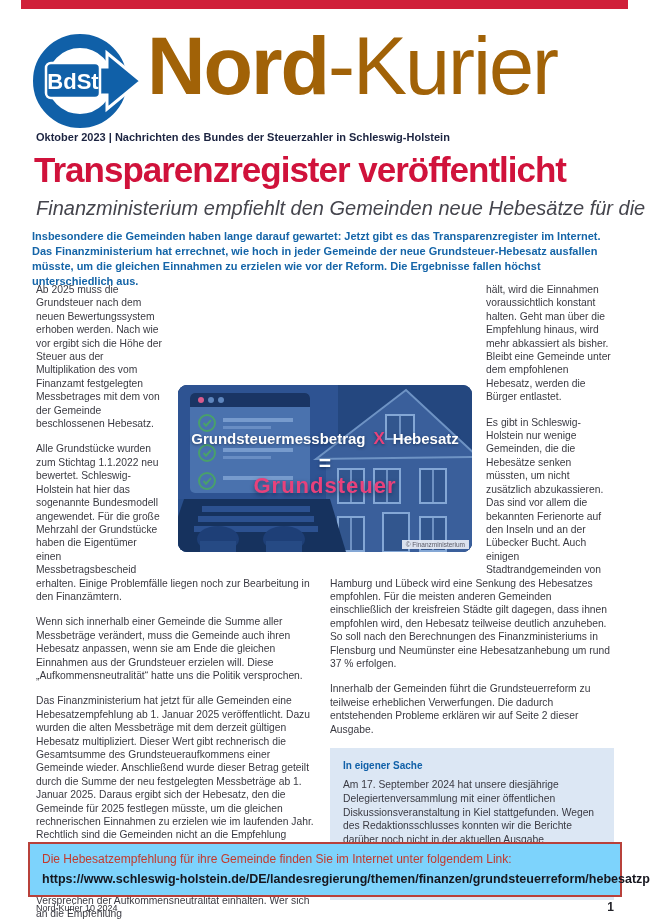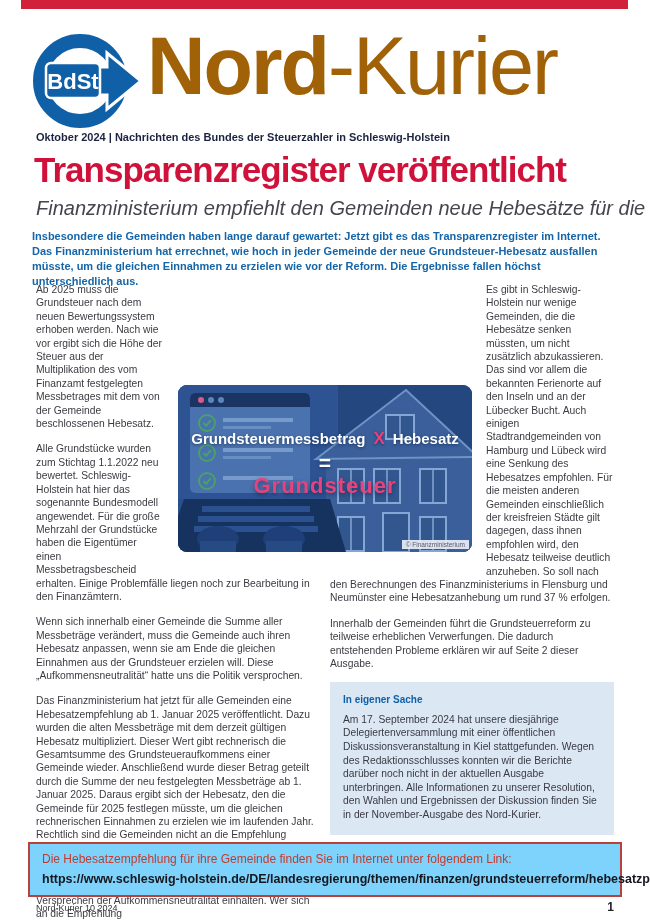--- a/index.html
+++ b/index.html
@@ -79,38 +79,39 @@
 
   <div class="logo">
     <svg viewBox="0 0 113 99" width="113" height="99">
       <circle cx="47" cy="50" r="40" fill="none" stroke="#1060a8" stroke-width="14"></circle>
       <path d="M20 36 H74 V22 L108 50 L74 78 V64 H20 Z" fill="#1060a8" stroke="#ffffff" stroke-width="3"></path>
       <rect x="13" y="32" width="54" height="35" rx="5" fill="#1060a8" stroke="#ffffff" stroke-width="2.5"></rect>
       <text x="40" y="58" text-anchor="middle" font-family="Liberation Sans, sans-serif" font-size="22" font-weight="bold" fill="#ffffff">BdSt</text>
     </svg>
   </div>
   <div class="masthead-title"><span class="bold">Nord</span><span class="light">-Kurier</span></div>
-  <div class="dateline">Oktober 2024 | Nachrichten des Bundes der Steuerzahler in Schleswig-Holstein</div>
+  <div class="dateline">Oktober 2023 | Nachrichten des Bundes der Steuerzahler in Schleswig-Holstein</div>
 
   <h1 class="headline">Transparenzregister veröffentlicht</h1>
   <h2 class="subheadline">Finanzministerium empfiehlt den Gemeinden neue Hebesätze für die Grundsteuer</h2>
   <p class="intro">Insbesondere die Gemeinden haben lange darauf gewartet: Jetzt gibt es das Transparenzregister im Internet. Das Finanzministerium hat errechnet, wie hoch in jeder Gemeinde der neue Grundsteuer-Hebesatz ausfallen müsste, um die gleichen Einnahmen zu erzielen wie vor der Reform. Die Ergebnisse fallen höchst unterschiedlich aus.</p>
 
   <div class="article">
     <div class="cols">
       <div class="col">
         <div class="spacer-r"></div>
         <p>Ab 2025 muss die Grundsteuer nach dem neuen Bewertungssystem erhoben werden. Nach wie vor ergibt sich die Höhe der Steuer aus der Multiplikation des vom Finanzamt festgelegten Messbetrages mit dem von der Gemeinde beschlossenen Hebesatz.</p>
         <p>Alle Grundstücke wurden zum Stichtag 1.1.2022 neu bewertet. Schleswig-Holstein hat hier das sogenannte Bundesmodell angewendet. Für die große Mehrzahl der Grundstücke haben die Eigentümer einen Messbetragsbescheid erhalten. Einige Problemfälle liegen noch zur Bearbeitung in den Finanzämtern.</p>
         <p>Wenn sich innerhalb einer Gemeinde die Summe aller Messbeträge verändert, muss die Gemeinde auch ihren Hebesatz anpassen, wenn sie am Ende die gleichen Einnahmen aus der Grundsteuer erzielen will. Diese „Aufkommensneutralität“ hatte uns die Politik versprochen.</p>
         <p>Das Finanzministerium hat jetzt für alle Gemeinden eine Hebesatzempfehlung ab 1. Januar 2025 veröffentlicht. Dazu wurden die alten Messbeträge mit dem derzeit gültigen Hebesatz multipliziert. Dieser Wert gibt rechnerisch die Gesamtsumme des Grundsteueraufkommens einer Gemeinde wieder. Anschließend wurde dieser Betrag geteilt durch die Summe der neu festgelegten Messbeträge ab 1. Januar 2025. Daraus ergibt sich der Hebesatz, den die Gemeinde für 2025 festlegen müsste, um die gleichen rechnerischen Einnahmen zu erzielen wie im laufenden Jahr. Rechtlich sind die Gemeinden nicht an die Empfehlung gebunden, sie können ihren Hebesatz frei festlegen.</p>
         <p>Für die Bürger ist das Transparenzregister wichtig: Sie können überprüfen, ob die Gemeindepolitiker tatsächlich ihr Versprechen der Aufkommensneutralität einhalten. Wer sich an die Empfehlung</p>
       </div>
       <div class="col">
         <div class="spacer-l"></div>
+        <p>hält, wird die Einnahmen voraussichtlich konstant halten. Geht man über die Empfehlung hinaus, wird mehr abkassiert als bisher. Bleibt eine Gemeinde unter dem empfohlenen Hebesatz, werden die Bürger entlastet.</p>
         <p>Es gibt in Schleswig-Holstein nur wenige Gemeinden, die die Hebesätze senken müssten, um nicht zusätzlich abzukassieren. Das sind vor allem die bekannten Ferienorte auf den Inseln und an der Lübecker Bucht. Auch einigen Stadtrandgemeinden von Hamburg und Lübeck wird eine Senkung des Hebesatzes empfohlen. Für die meisten anderen Gemeinden einschließlich der kreisfreien Städte gilt dagegen, dass ihnen empfohlen wird, den Hebesatz teilweise deutlich anzuheben. So soll nach den Berechnungen des Finanzministeriums in Flensburg und Neumünster eine Hebesatzanhebung um rund 37 % erfolgen.</p>
         <p>Innerhalb der Gemeinden führt die Grundsteuerreform zu teilweise erheblichen Verwerfungen. Die dadurch entstehenden Probleme erklären wir auf Seite 2 dieser Ausgabe.</p>
         <div class="info-box">
           <h3>In eigener Sache</h3>
           <p>Am 17. September 2024 hat unsere diesjährige Delegiertenversammlung mit einer öffentlichen Diskussionsveranstaltung in Kiel stattgefunden. Wegen des Redaktionsschlusses konnten wir die Berichte darüber noch nicht in der aktuellen Ausgabe unterbringen. Alle Informationen zu unserer Resolution, den Wahlen und Ergebnissen der Diskussion finden Sie in der November-Ausgabe des Nord-Kurier.</p>
         </div>
       </div>
     </div>
 
     <div class="illu">

